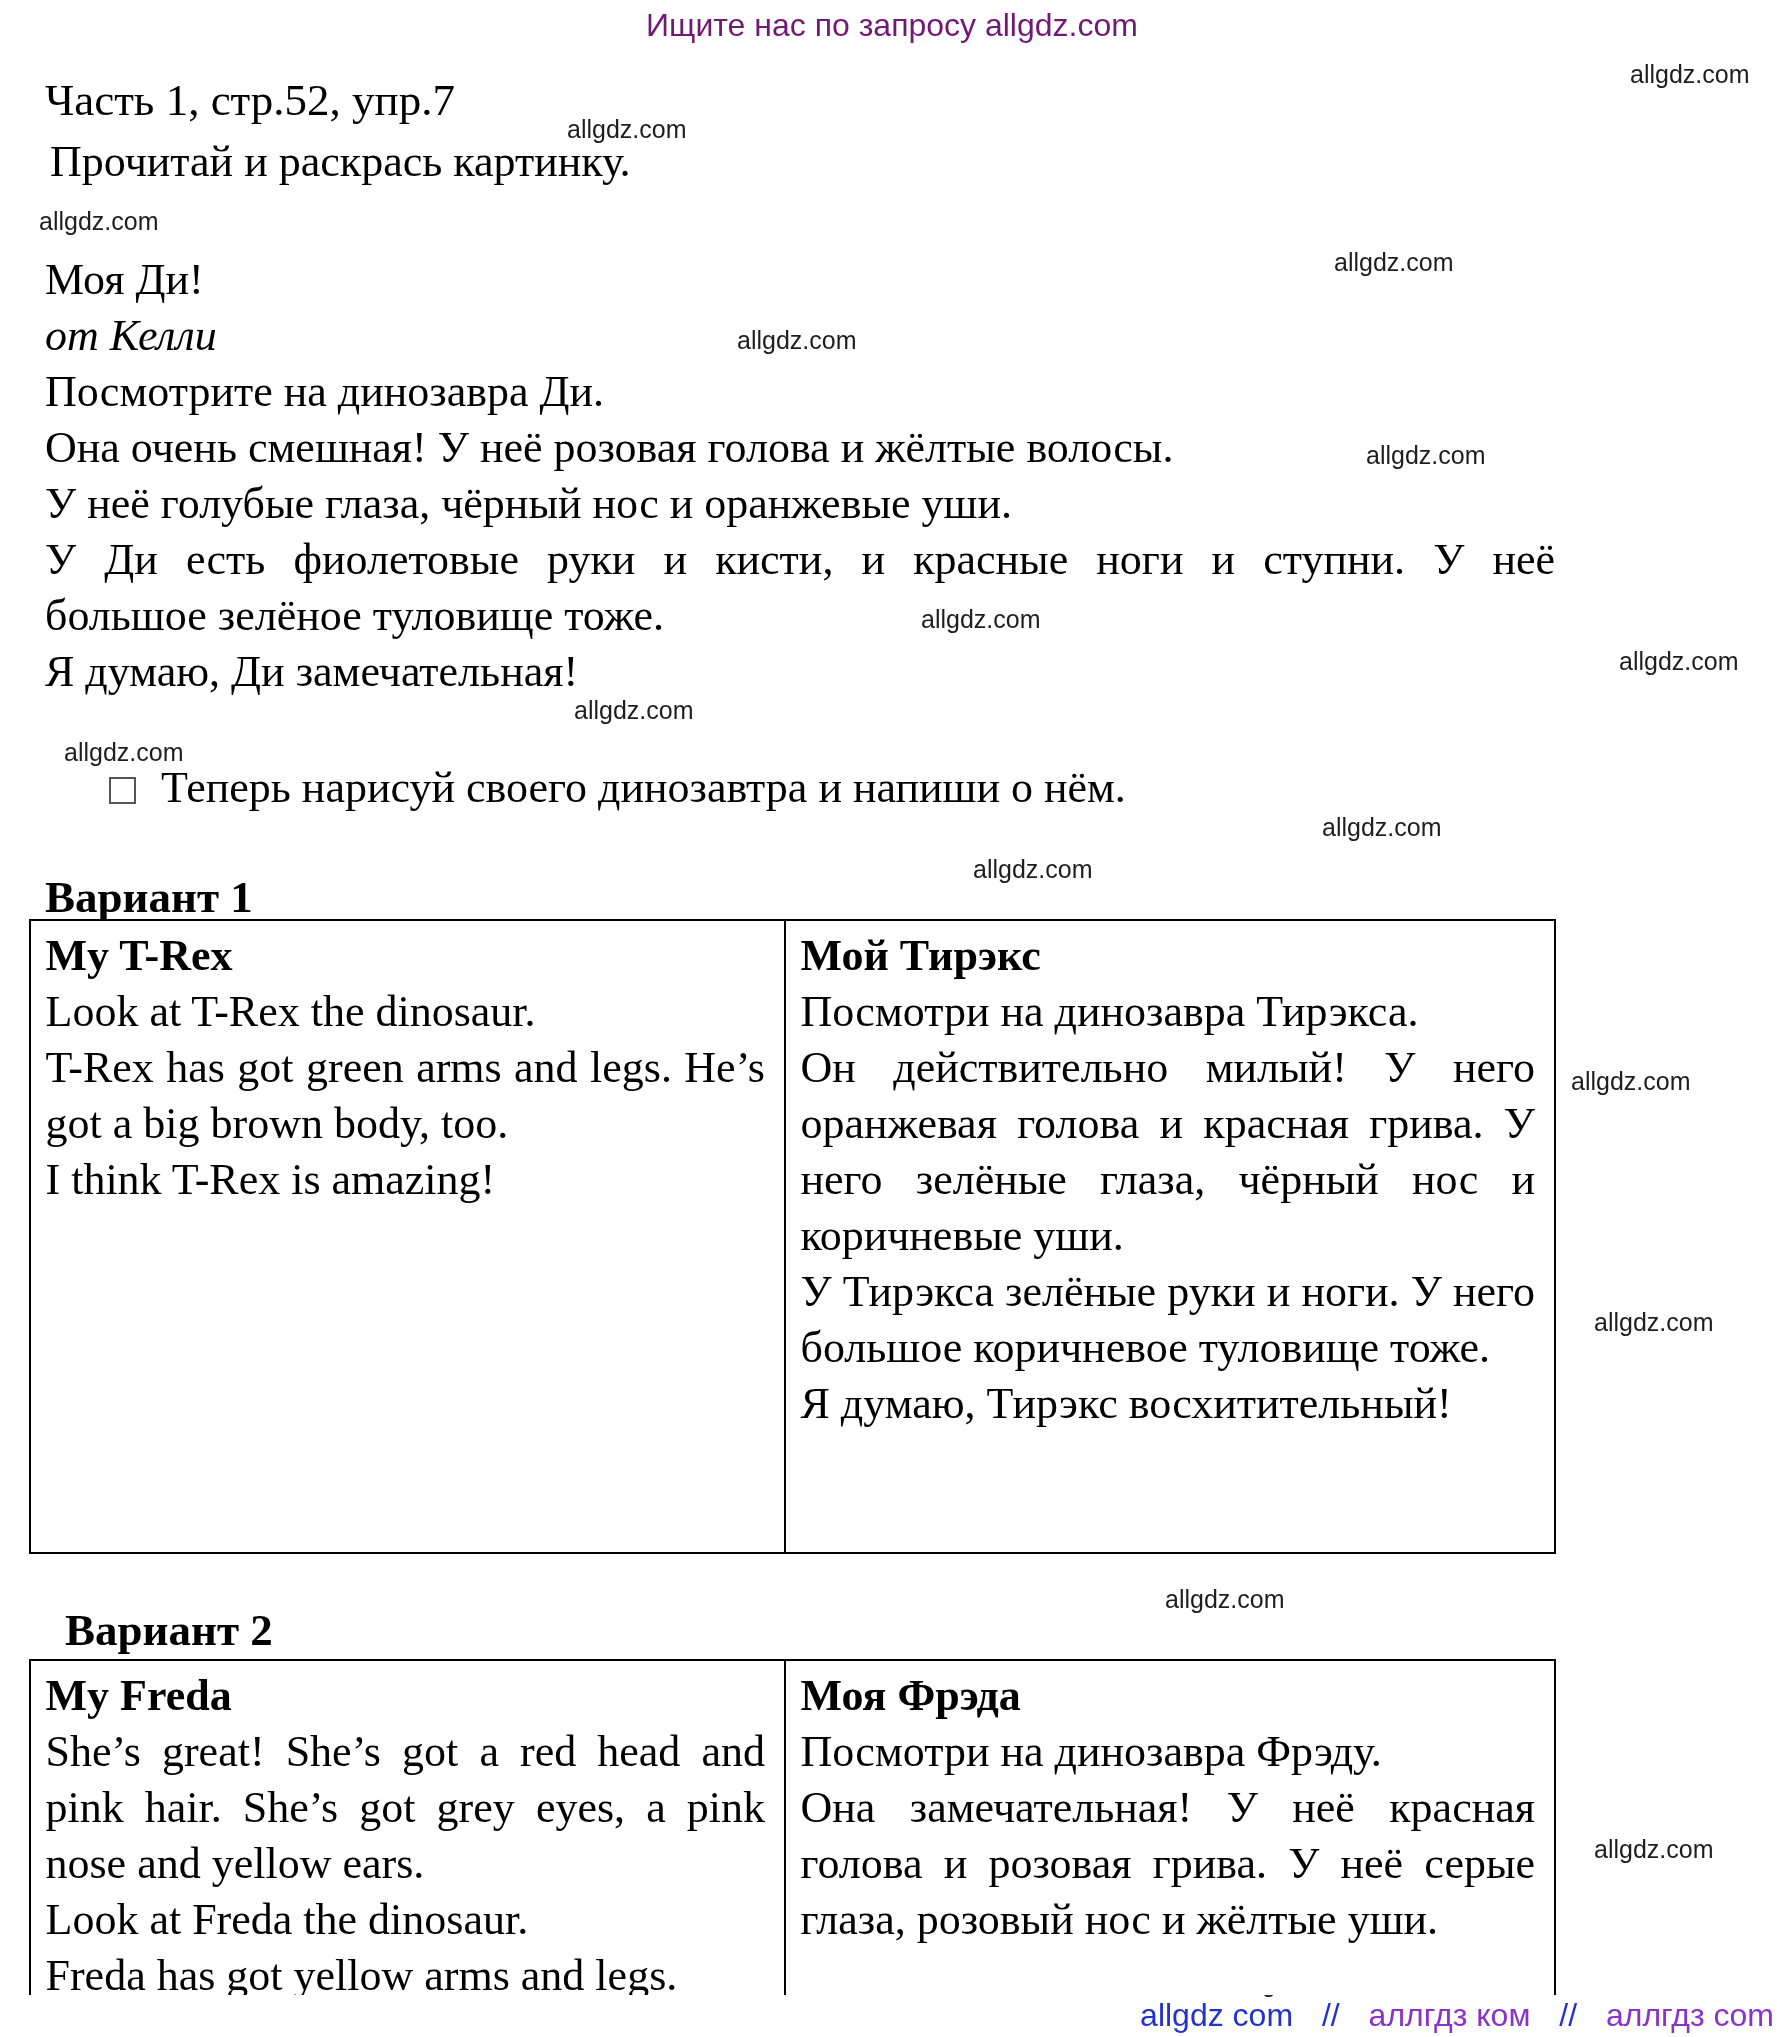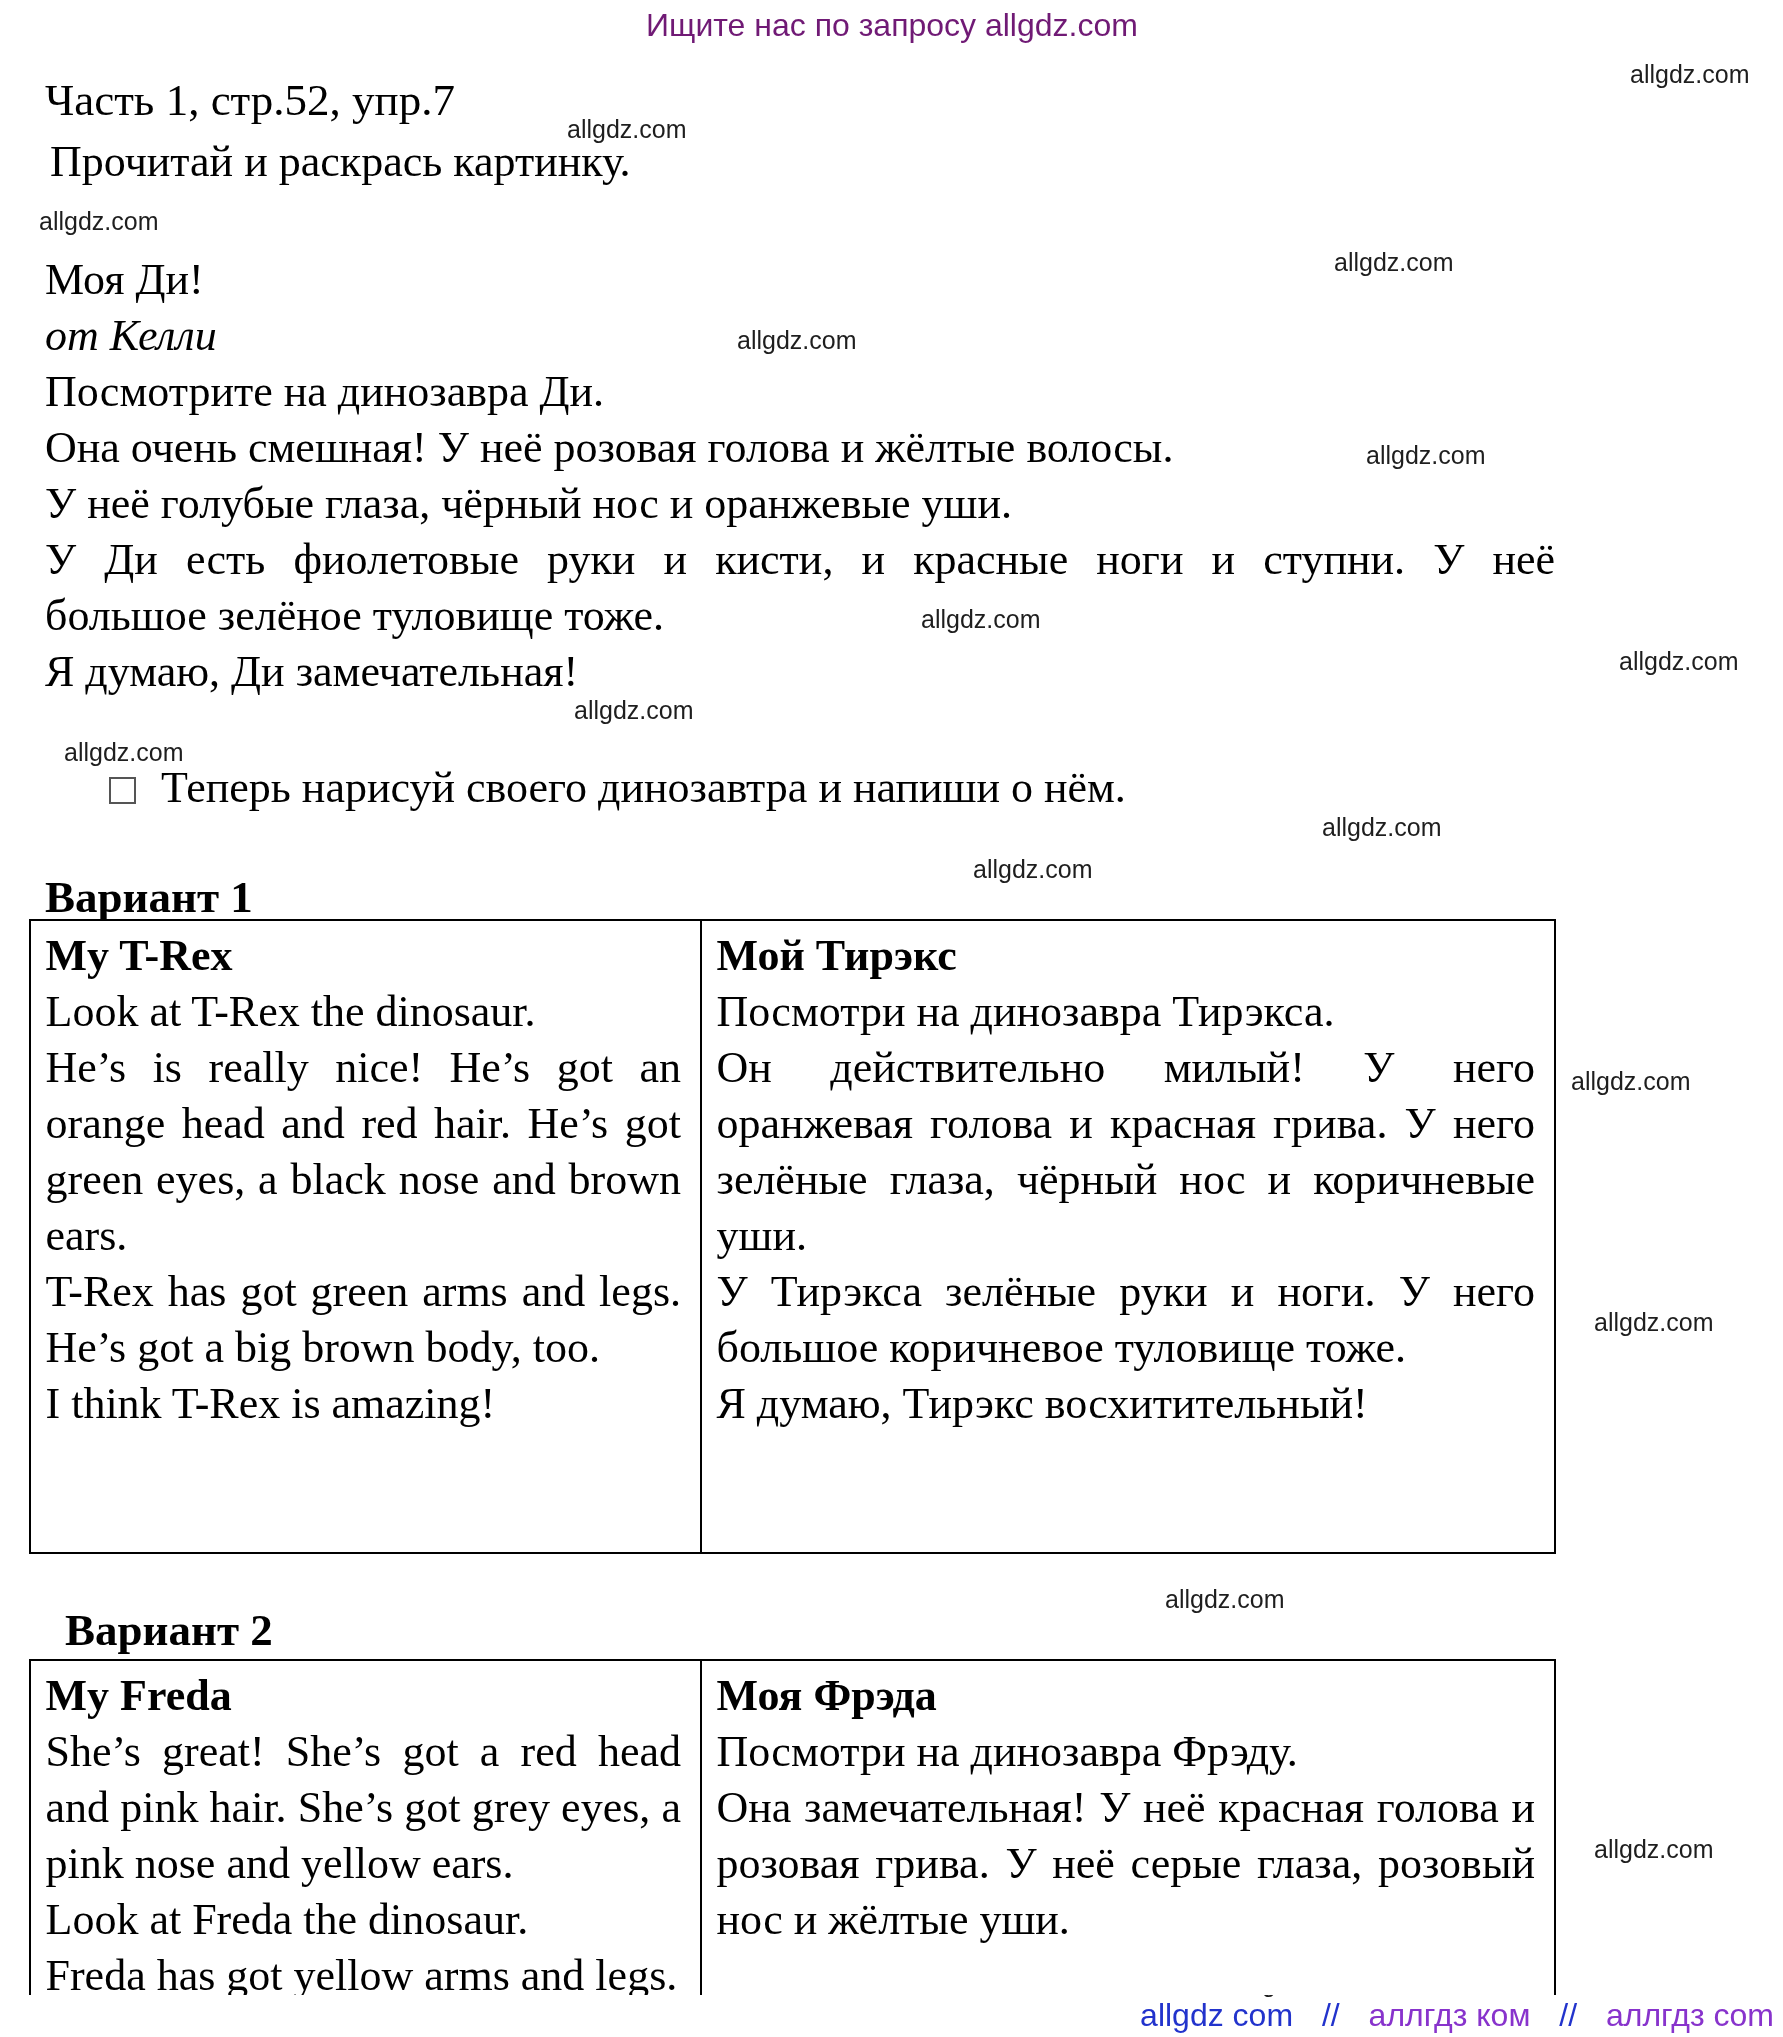--- a/index.html
+++ b/index.html
@@ -45,21 +45,21 @@
   #variant2 { top:1604px;margin-left:20px; }
   .tbl {
     position:absolute; left:28.5px; width:1527px;
     border:2.5px solid #000;
     display:flex; align-items:stretch;
     background:#fff;
   }
   #table1 { top:919px; height:635px; }
   #table2 { top:1659px; height:336px; border-bottom:0; overflow:hidden; }
   .cell { font-size:44px; line-height:56px; padding:6.7px 18.5px 8.4px 15px; }
-  .cell.en { width:671px; border-right:2.5px solid #000; }
+  .cell.en { width:755px; border-right:2.5px solid #000; }
   .cell.ru { flex:1; }
   .cell h3 { font-size:44px; font-weight:bold; line-height:56px; }
   .cell p  { text-align:justify; }
   .footer {
     position:absolute; top:1997px; left:0; width:100%;
     text-align:right;
     font-family:"Liberation Sans", sans-serif;
     font-size:32px;
   }
   .footer > * { margin:0 10px; text-decoration:none; }
@@ -116,21 +116,20 @@
   <div class="task">
     <span class="checkbox"></span><span>Теперь нарисуй своего динозавтра и напиши о нём.</span>
   </div>
 
   <div class="variant" id="variant1">Вариант 1</div>
 
   <div class="tbl" id="table1">
     <div class="cell en">
       <h3>My T-Rex</h3>
       <p>Look at T-Rex the dinosaur.</p>
-      <p>He’s is really nice! He’s got an orange head and red hair. He’s got green eyes, a black nose and brown ears.</p>
       <p>T-Rex has got green arms and legs. He’s got a big brown body, too.</p>
       <p>I think T-Rex is amazing!</p>
     </div>
     <div class="cell ru">
       <h3>Мой Тирэкс</h3>
       <p>Посмотри на динозавра Тирэкса.</p>
       <p>Он действительно милый! У него оранжевая голова и красная грива. У него зелёные глаза, чёрный нос и коричневые уши.</p>
       <p>У Тирэкса зелёные руки и ноги. У него большое коричневое туловище тоже.</p>
       <p>Я думаю, Тирэкс восхитительный!</p>
     </div>

